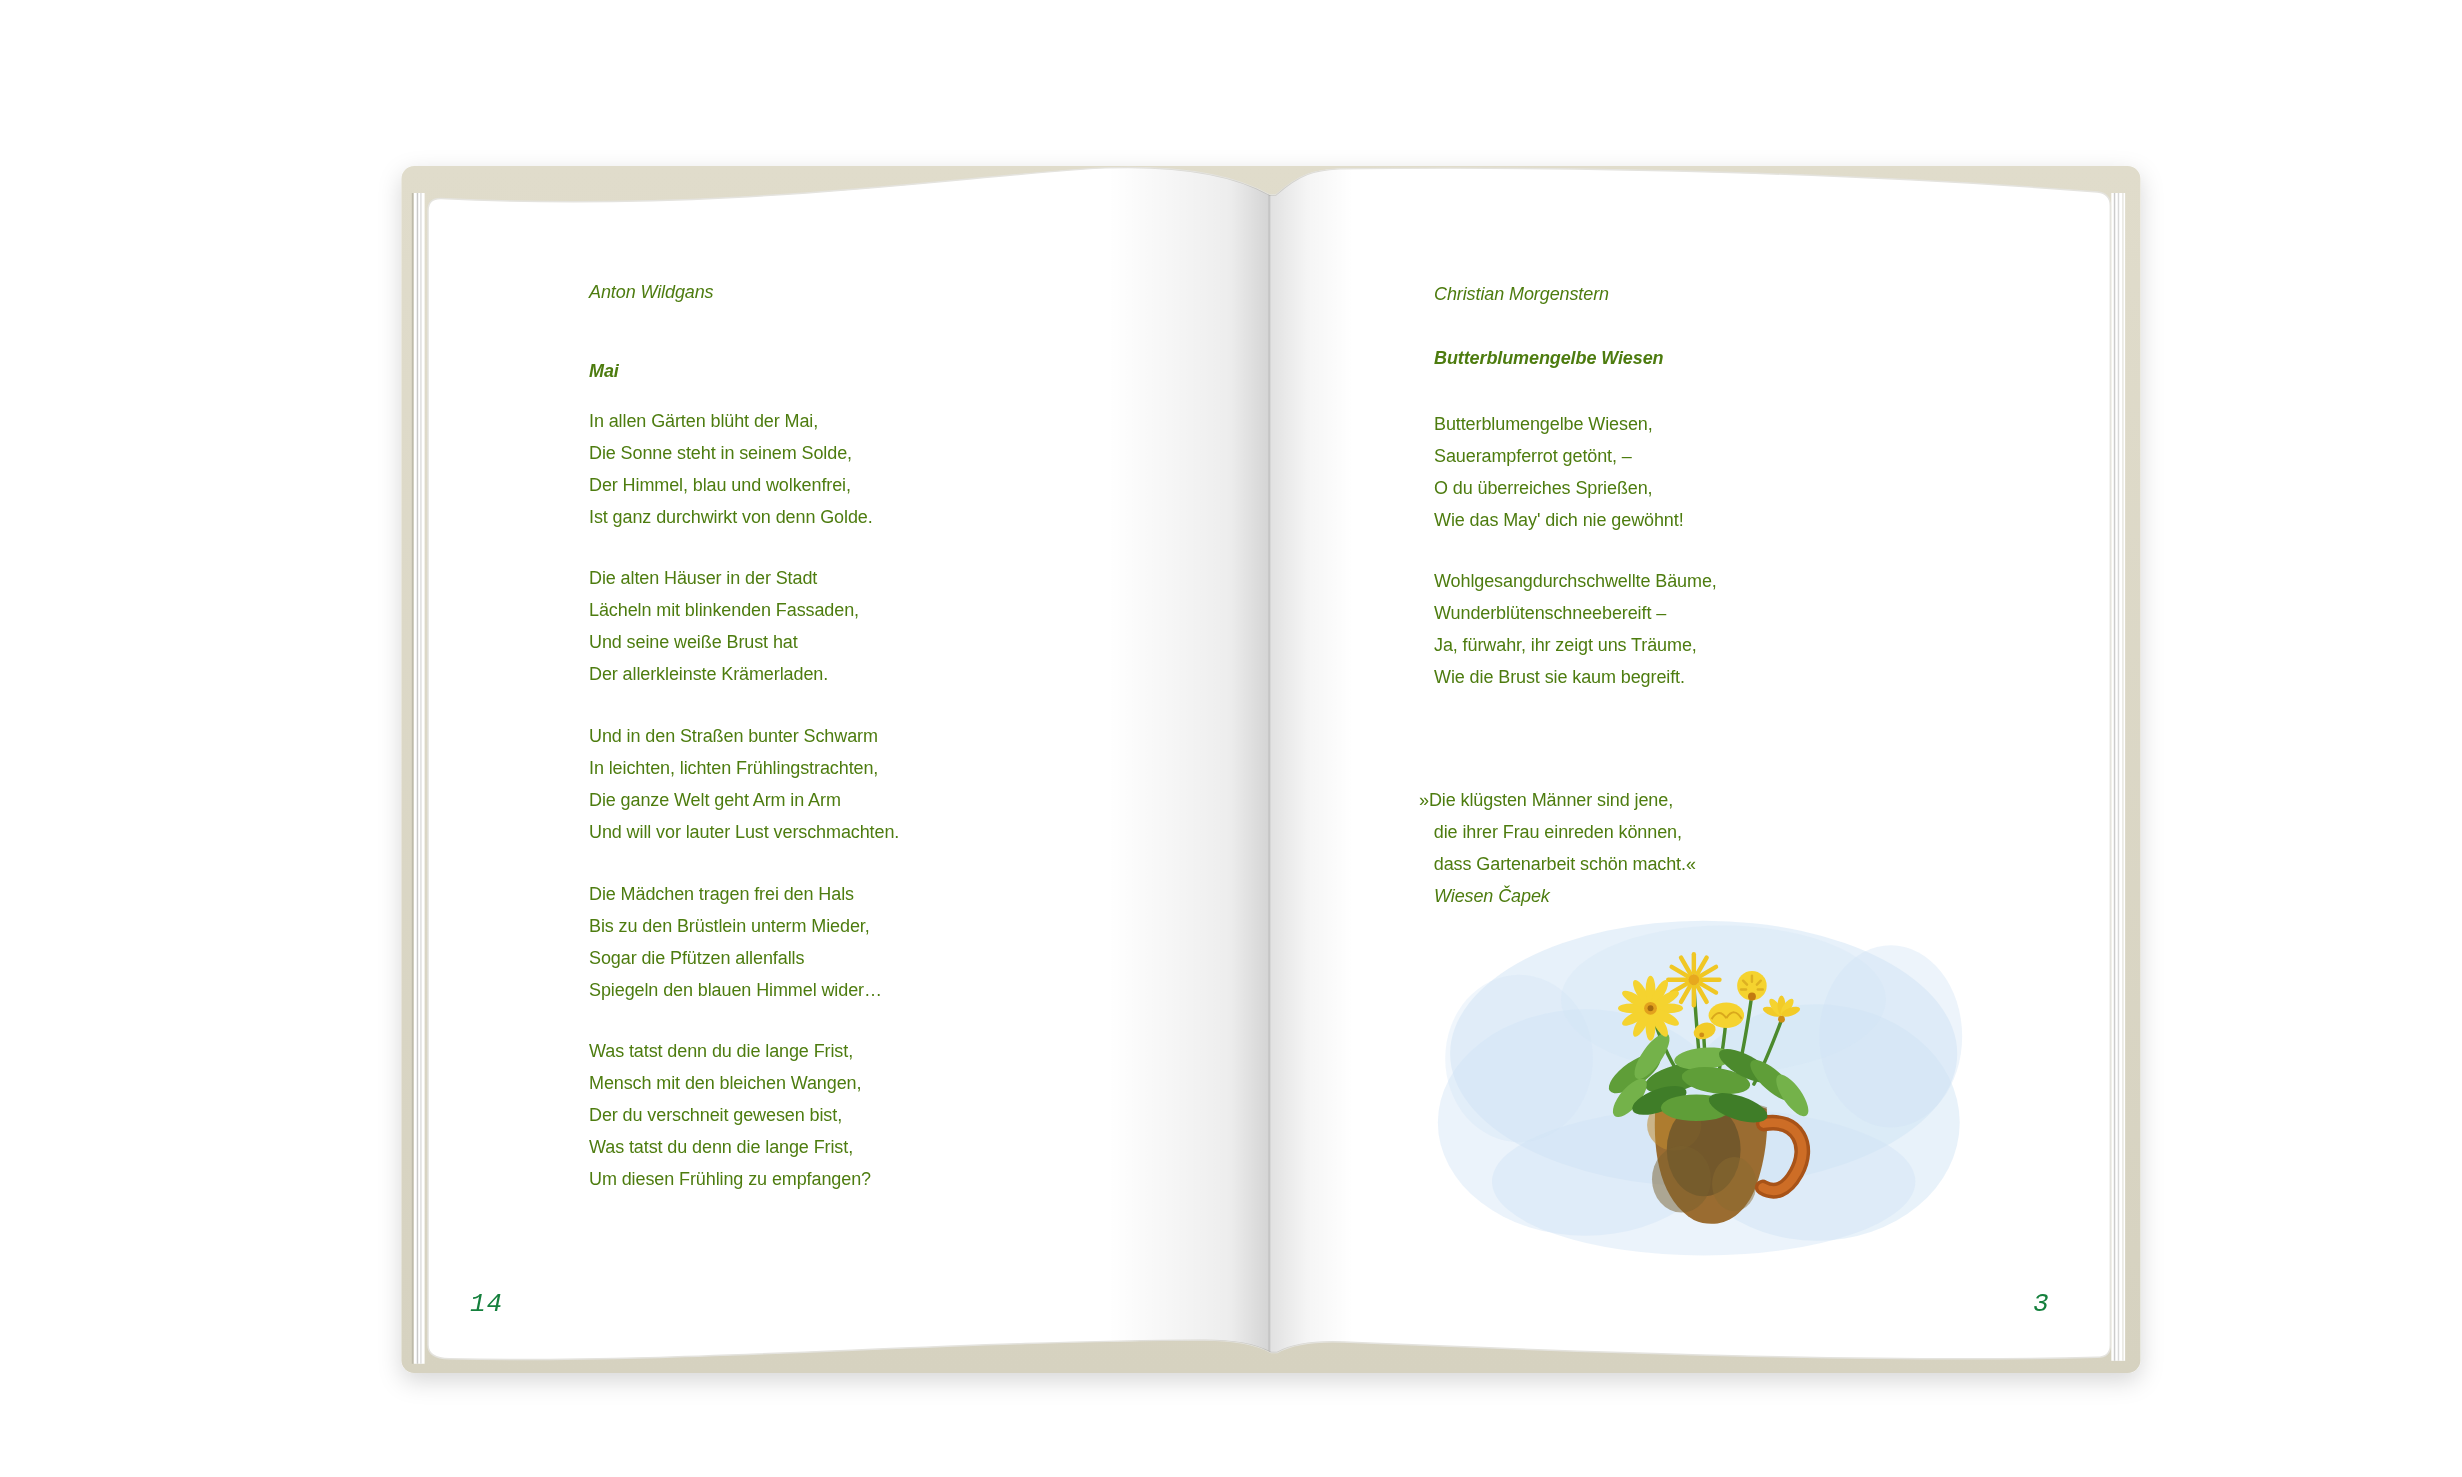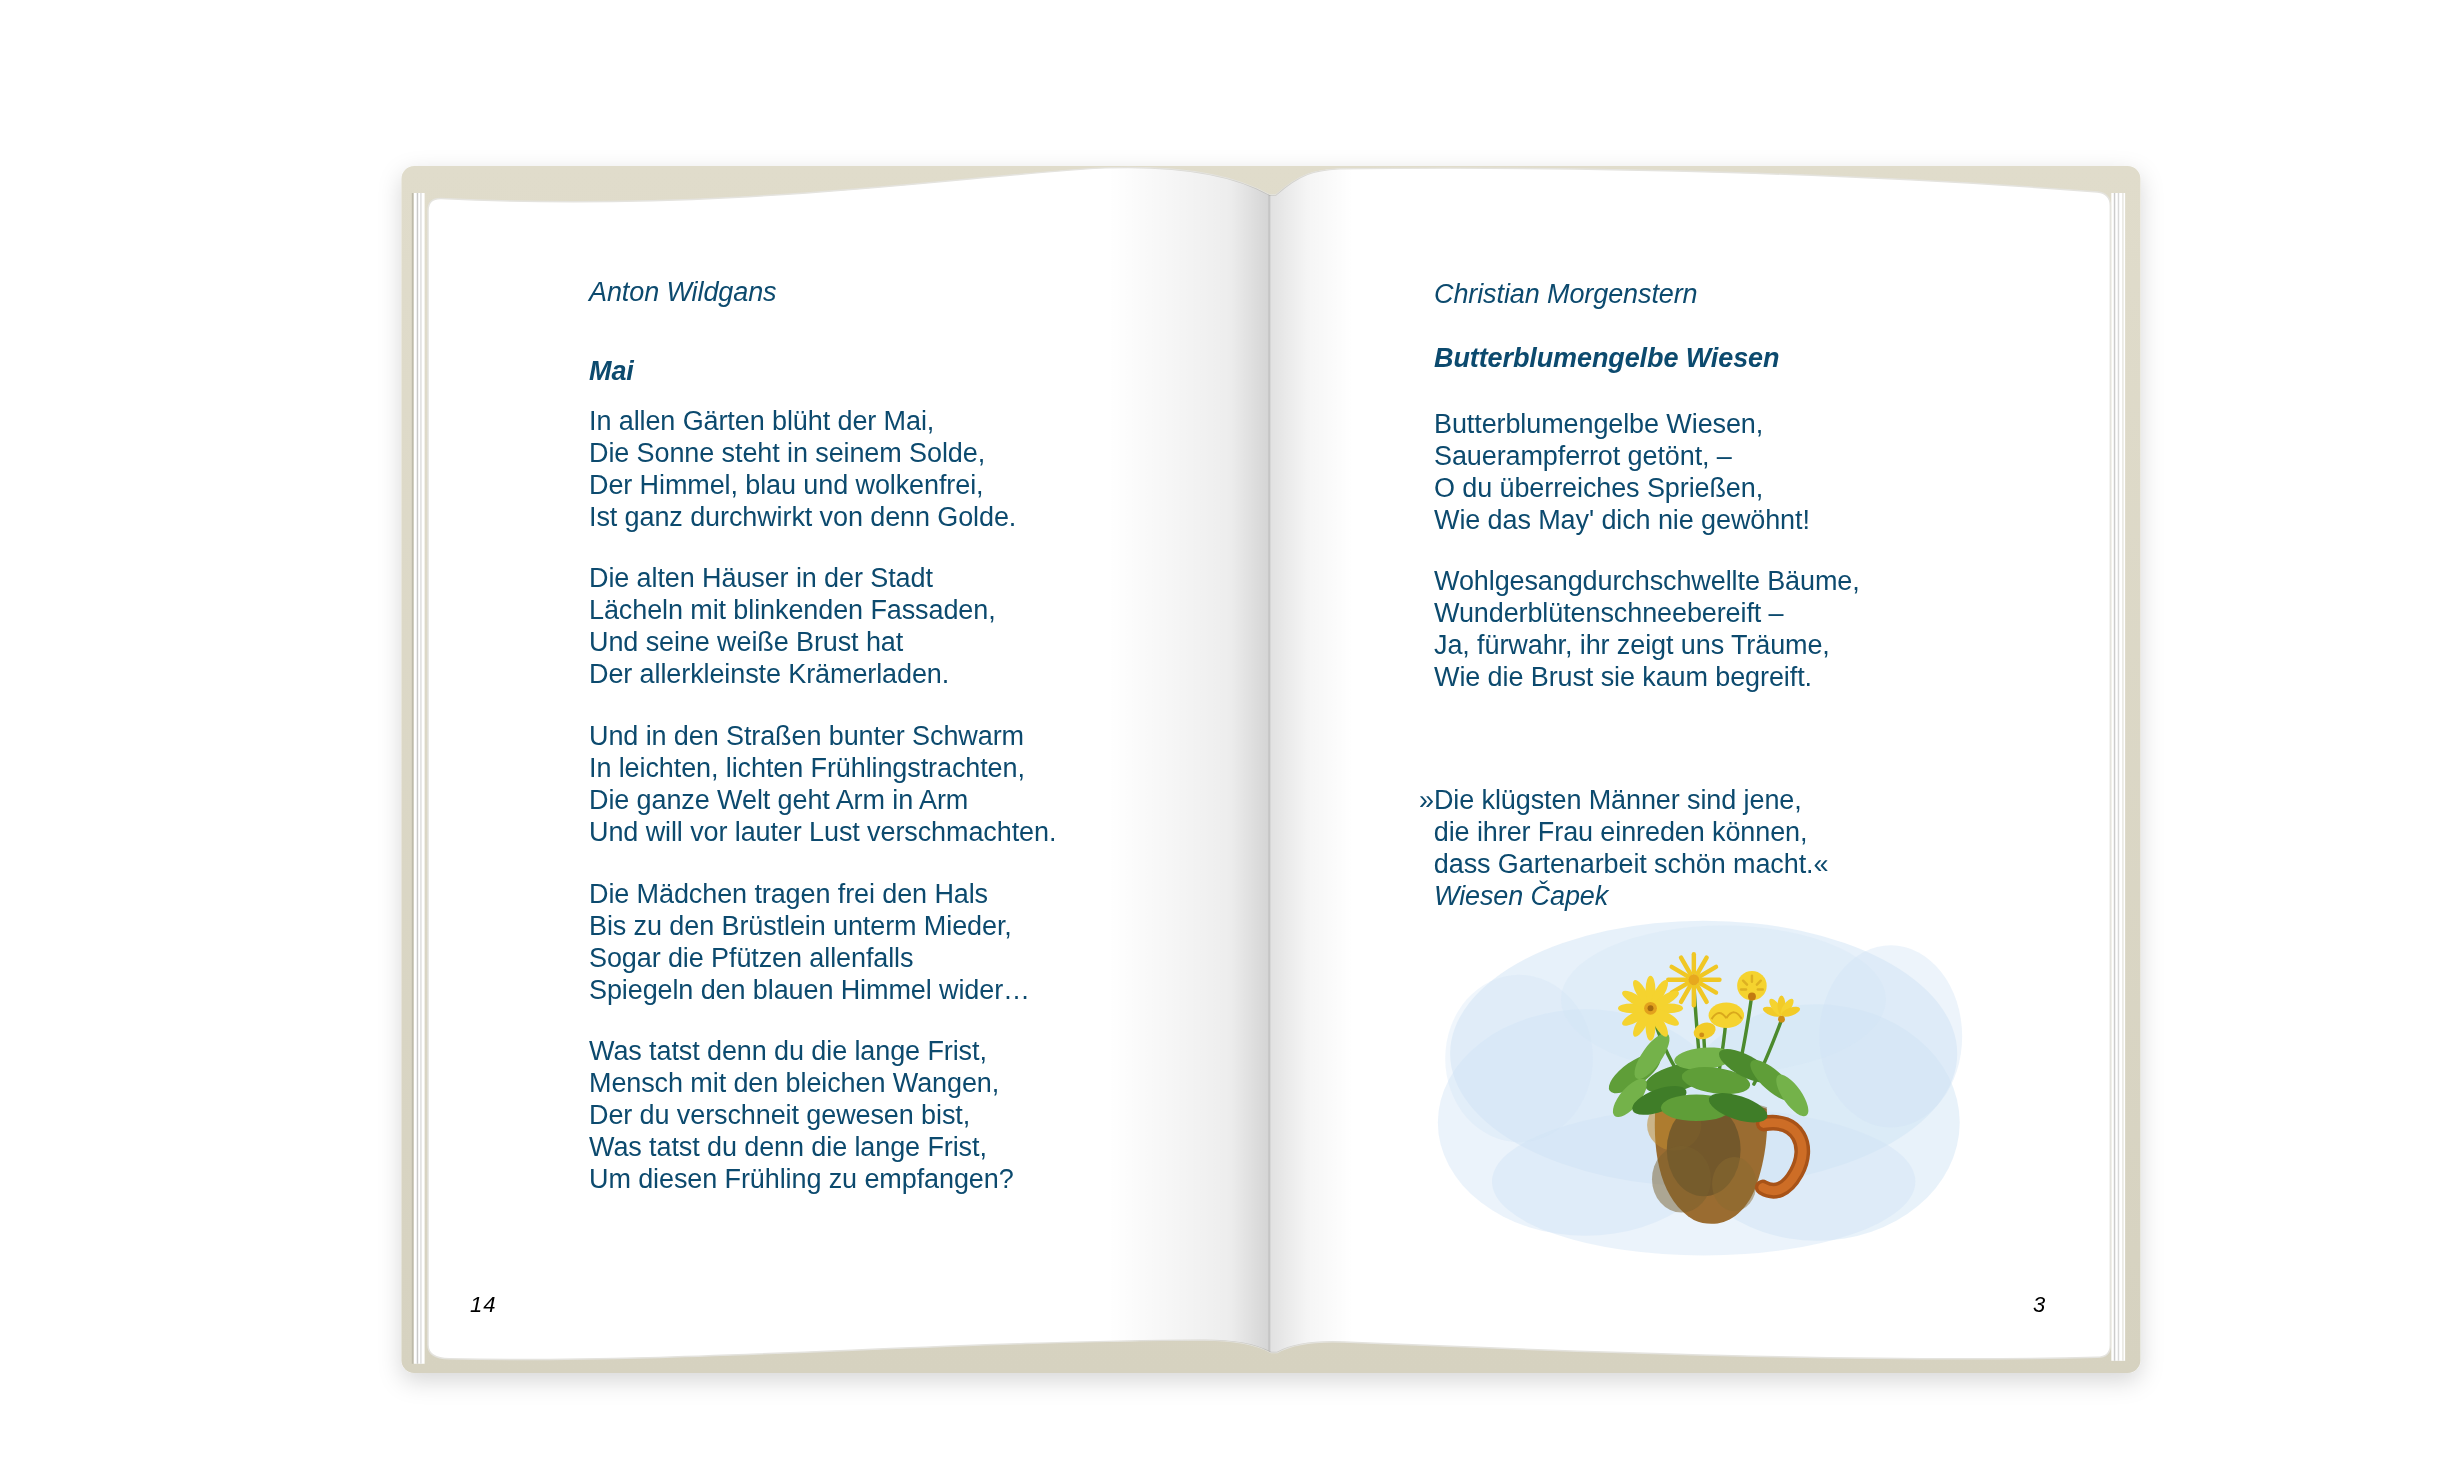--- a/index.html
+++ b/index.html
@@ -4,30 +4,30 @@
 <style>
   html,body{margin:0;padding:0}
   body{
     width:2532px;height:1477px;position:relative;overflow:hidden;
     background:#ffffff;
     font-family:"Liberation Sans",sans-serif;
   }
   .stage{position:absolute;inset:0}
   svg.book{position:absolute;left:0;top:0;width:2532px;height:1477px;display:block}
   .txt{
-    position:absolute;color:#0c4a6e;font-size:27px;line-height:32px;
+    position:absolute;color:#4d7c0f;font-size:18px;line-height:32px;
     letter-spacing:-0.1px;white-space:pre-line;
   }
   .author{font-style:italic}
   .title{font-style:italic;font-weight:700}
   .quote{padding-left:14.8px;text-indent:-14.8px}
   .attr{font-style:italic}
   .pagenum{
-    position:absolute;font-family:Liberation Sans, sans-serif;font-style:italic;
-    font-size:22px;color:#000000;letter-spacing:1px;line-height:23px;
+    position:absolute;font-family:Liberation Mono, monospace;font-style:italic;
+    font-size:26px;color:#15803d;letter-spacing:1px;line-height:23px;
   }
 </style>
 </head>
 <body>
 
 <div class="stage">
 
   <svg class="book" viewBox="0 0 5142 3000">
     <defs>
       <filter id="ds" x="-6%" y="-8%" width="112%" height="118%">

